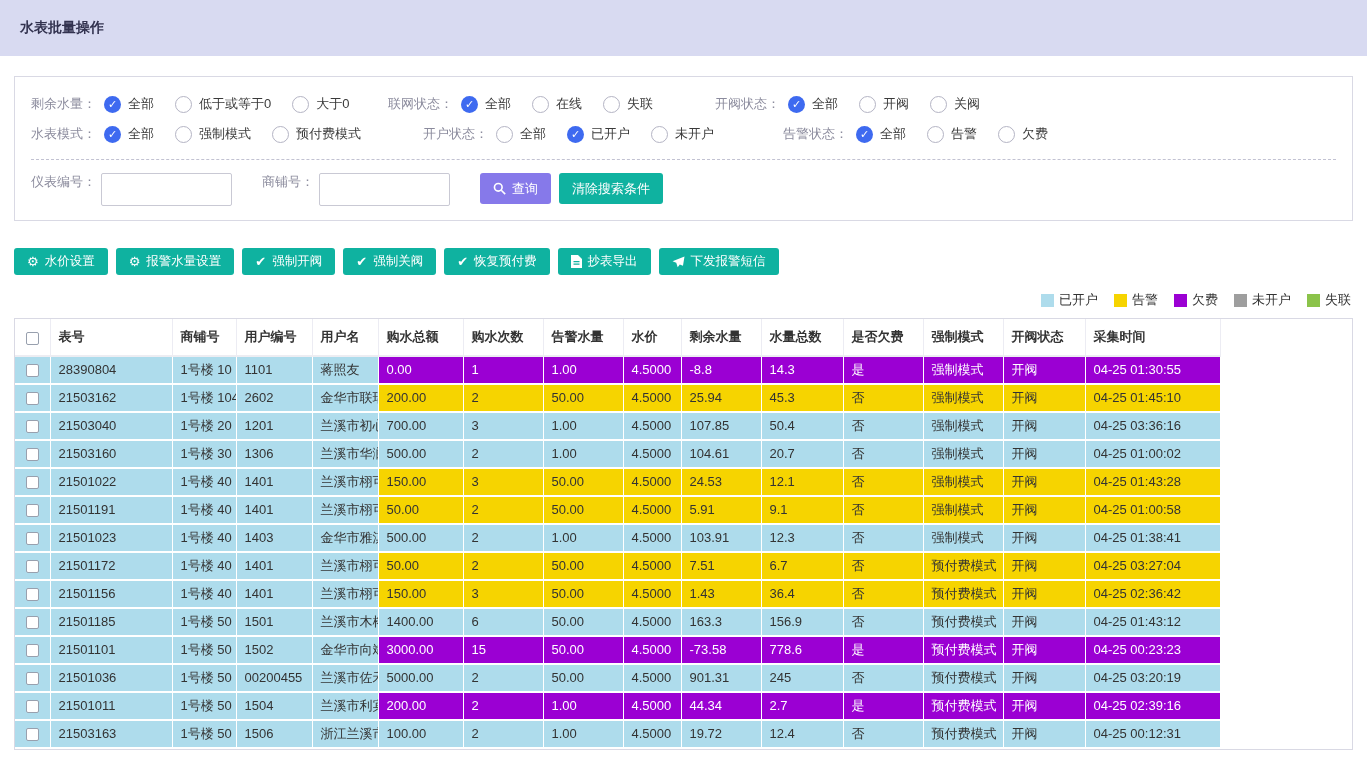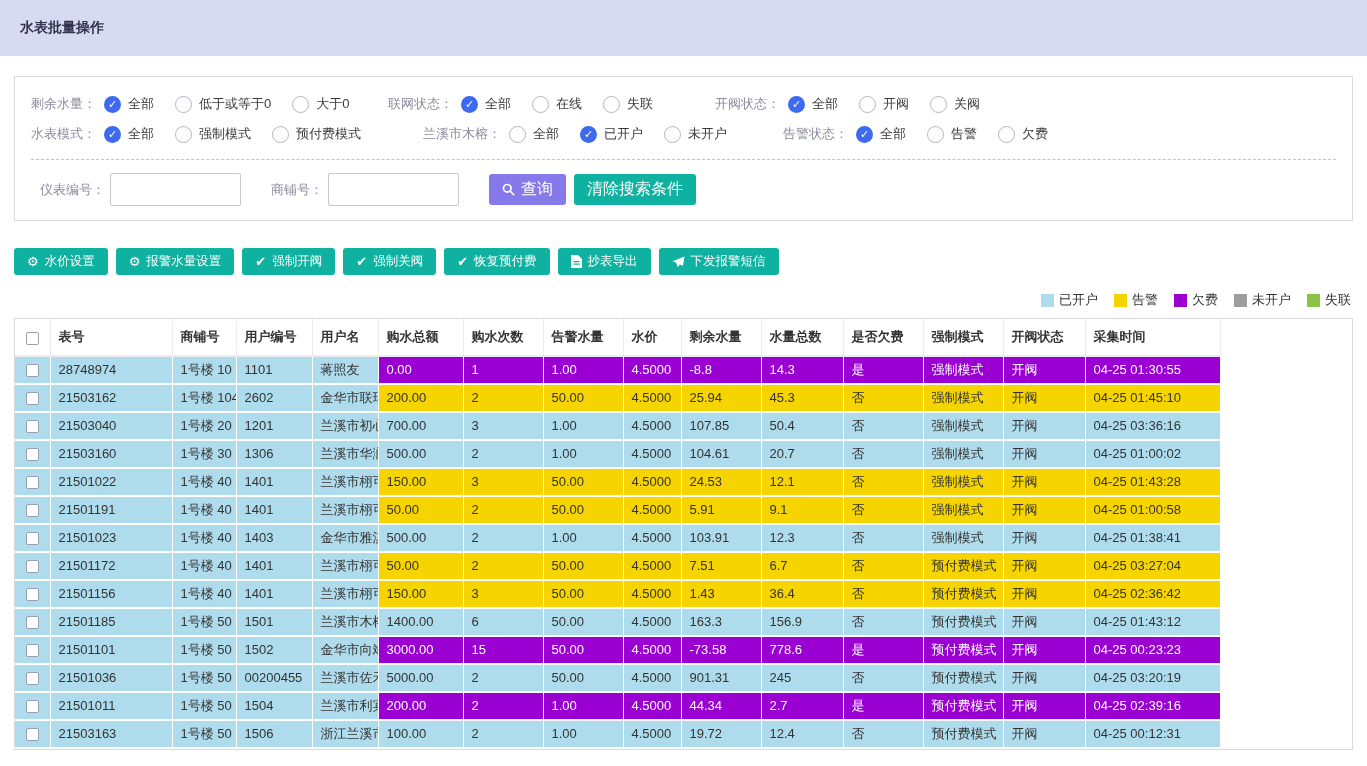--- a/index.html
+++ b/index.html
@@ -16,26 +16,26 @@
   .fg-3 { width:392px; } .fg-4 { width:360px; }
   .fg-label { color:#8b8b9d; font-size:13px; margin-right:8px; white-space:nowrap; }
   .fg-option { display:inline-flex; align-items:center; margin-right:21px; cursor:pointer; }
   .radio { width:17px; height:17px; border-radius:50%; display:inline-flex;
     align-items:center; justify-content:center; margin-right:7px; flex:none; }
   .radio.checked { background:#3e6af0; color:#fff; font-size:11px; font-weight:bold; }
   .radio.unchecked { background:#fff; border:1px solid #b4b4c4; }
   .opt-label { font-size:13px; color:#3a3a3a; white-space:nowrap; }
   .dashed-sep { border-top:1px dashed #c2c2d2; margin:10px 0 13px; }
 
-  .search-row { display:flex; align-items:center;margin-left:9px; }
+  .search-row { display:flex; align-items:flex-start; }
   .input-label { color:#8b8b9d; font-size:13px; margin-right:5px; white-space:nowrap; }
   .text-input { width:131px; height:33px; border:1px solid #c9c9d4; border-radius:2px;
     padding:0 8px; font-size:13px; margin-right:30px; outline:none; font-family:inherit; }
   .btn { display:inline-flex; align-items:center; gap:6px; border:none; color:#fff;
-    font-size:16px; border-radius:3px; cursor:pointer; padding:0 13px; height:31px;
+    font-size:13px; border-radius:3px; cursor:pointer; padding:0 13px; height:31px;
     font-family:inherit; white-space:nowrap; }
   .btn-purple { background:#8679ea; }
   .btn-teal { background:#0fb2a0; }
   .btn + .btn { margin-left:8px; }
   .btn-icon { display:inline-flex; align-items:center; font-size:13px; line-height:1; }
 
   .actions-row { margin-top:27px; display:flex; }
   .actions-row .btn { height:27px; font-size:12.5px; }
 
   .legend-row { display:flex; justify-content:flex-end; align-items:center;
@@ -131,21 +131,21 @@
           <label class="fg-option">
             <span class="radio unchecked"></span>
             <span class="opt-label">强制模式</span>
           </label>
           <label class="fg-option">
             <span class="radio unchecked"></span>
             <span class="opt-label">预付费模式</span>
           </label>
         </div>
         <div class="filter-group fg-4">
-          <span class="fg-label">兰溪市木榕：</span>
+          <span class="fg-label">开户状态：</span>
           <label class="fg-option">
             <span class="radio unchecked"></span>
             <span class="opt-label">全部</span>
           </label>
           <label class="fg-option">
             <span class="radio checked">✓</span>
             <span class="opt-label">已开户</span>
           </label>
           <label class="fg-option">
             <span class="radio unchecked"></span>
@@ -286,21 +286,21 @@
             <th>水量总数</th>
             <th>是否欠费</th>
             <th>强制模式</th>
             <th>开阀状态</th>
             <th>采集时间</th>
           </tr>
       </thead>
       <tbody>
           <tr>
             <td class="col-check"><input type="checkbox" style=""></td>
-            <td class="cell-base">28748974</td>
+            <td class="cell-base">28390804</td>
             <td class="cell-base">1号楼 10</td>
             <td class="cell-base">1101</td>
             <td class="cell-base">蒋照友</td>
             <td class="cell-arrears">0.00</td>
             <td class="cell-arrears">1</td>
             <td class="cell-arrears">1.00</td>
             <td class="cell-arrears">4.5000</td>
             <td class="cell-arrears">-8.8</td>
             <td class="cell-arrears">14.3</td>
             <td class="cell-arrears">是</td>

